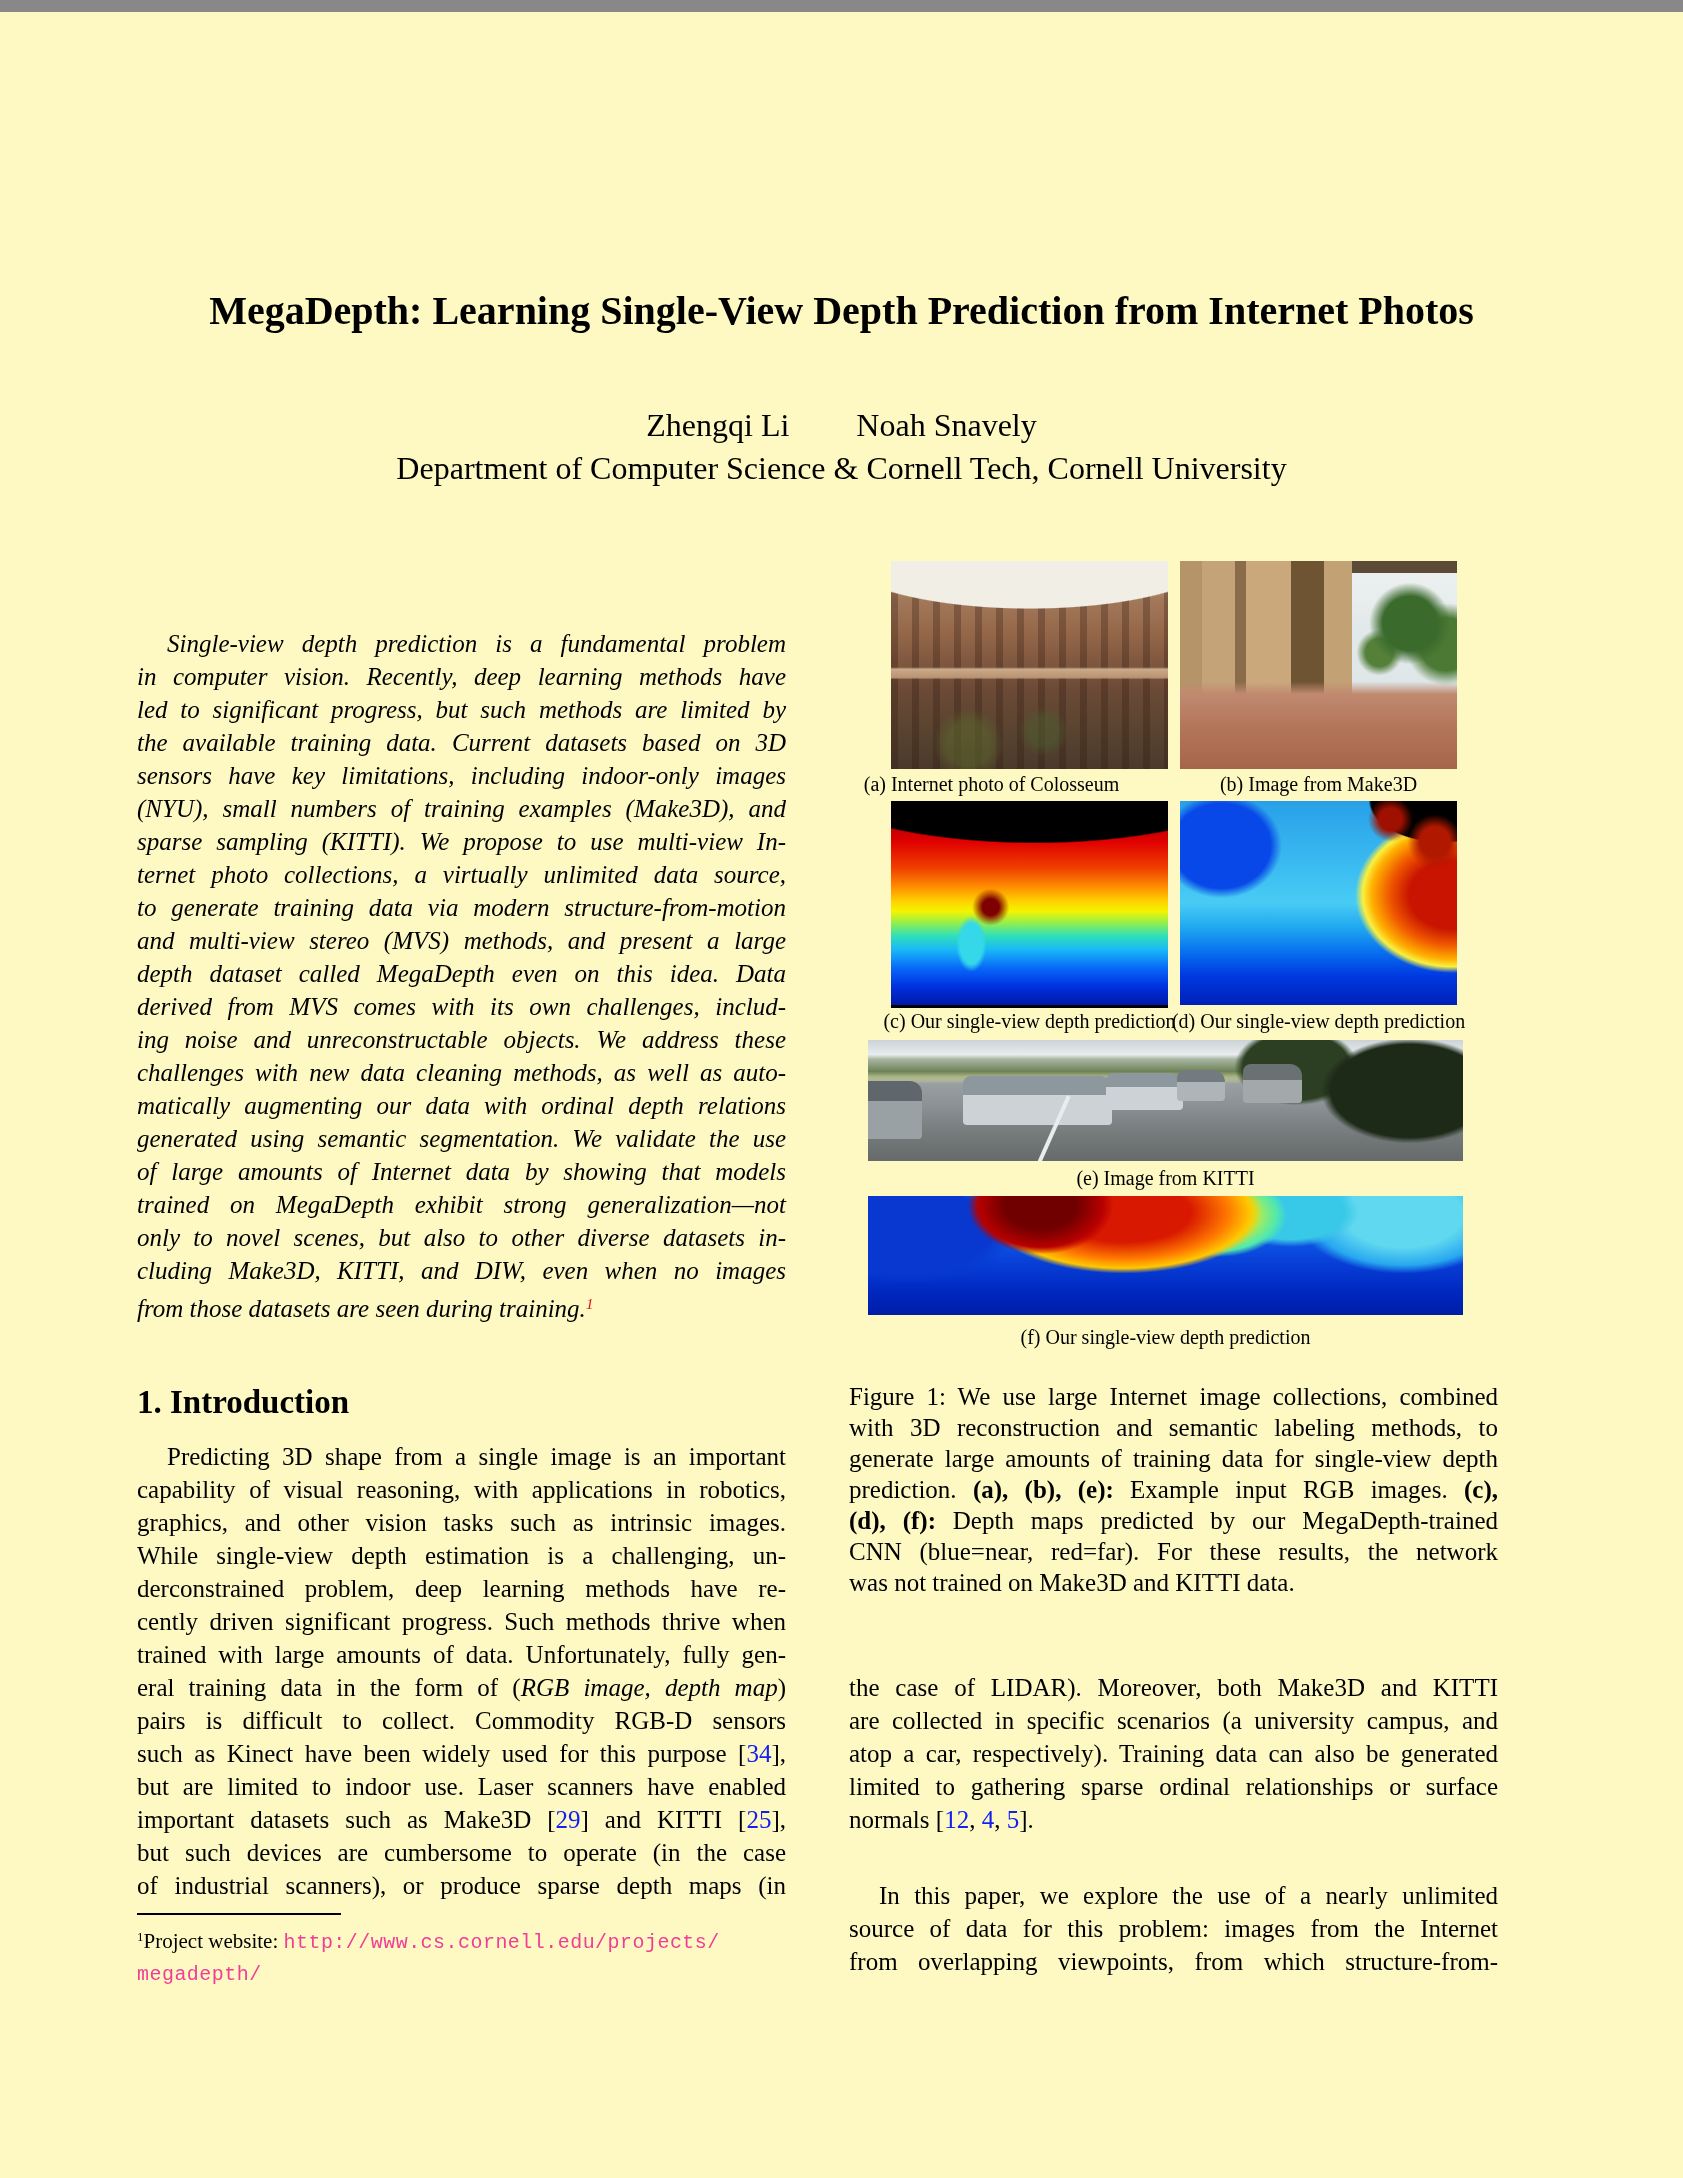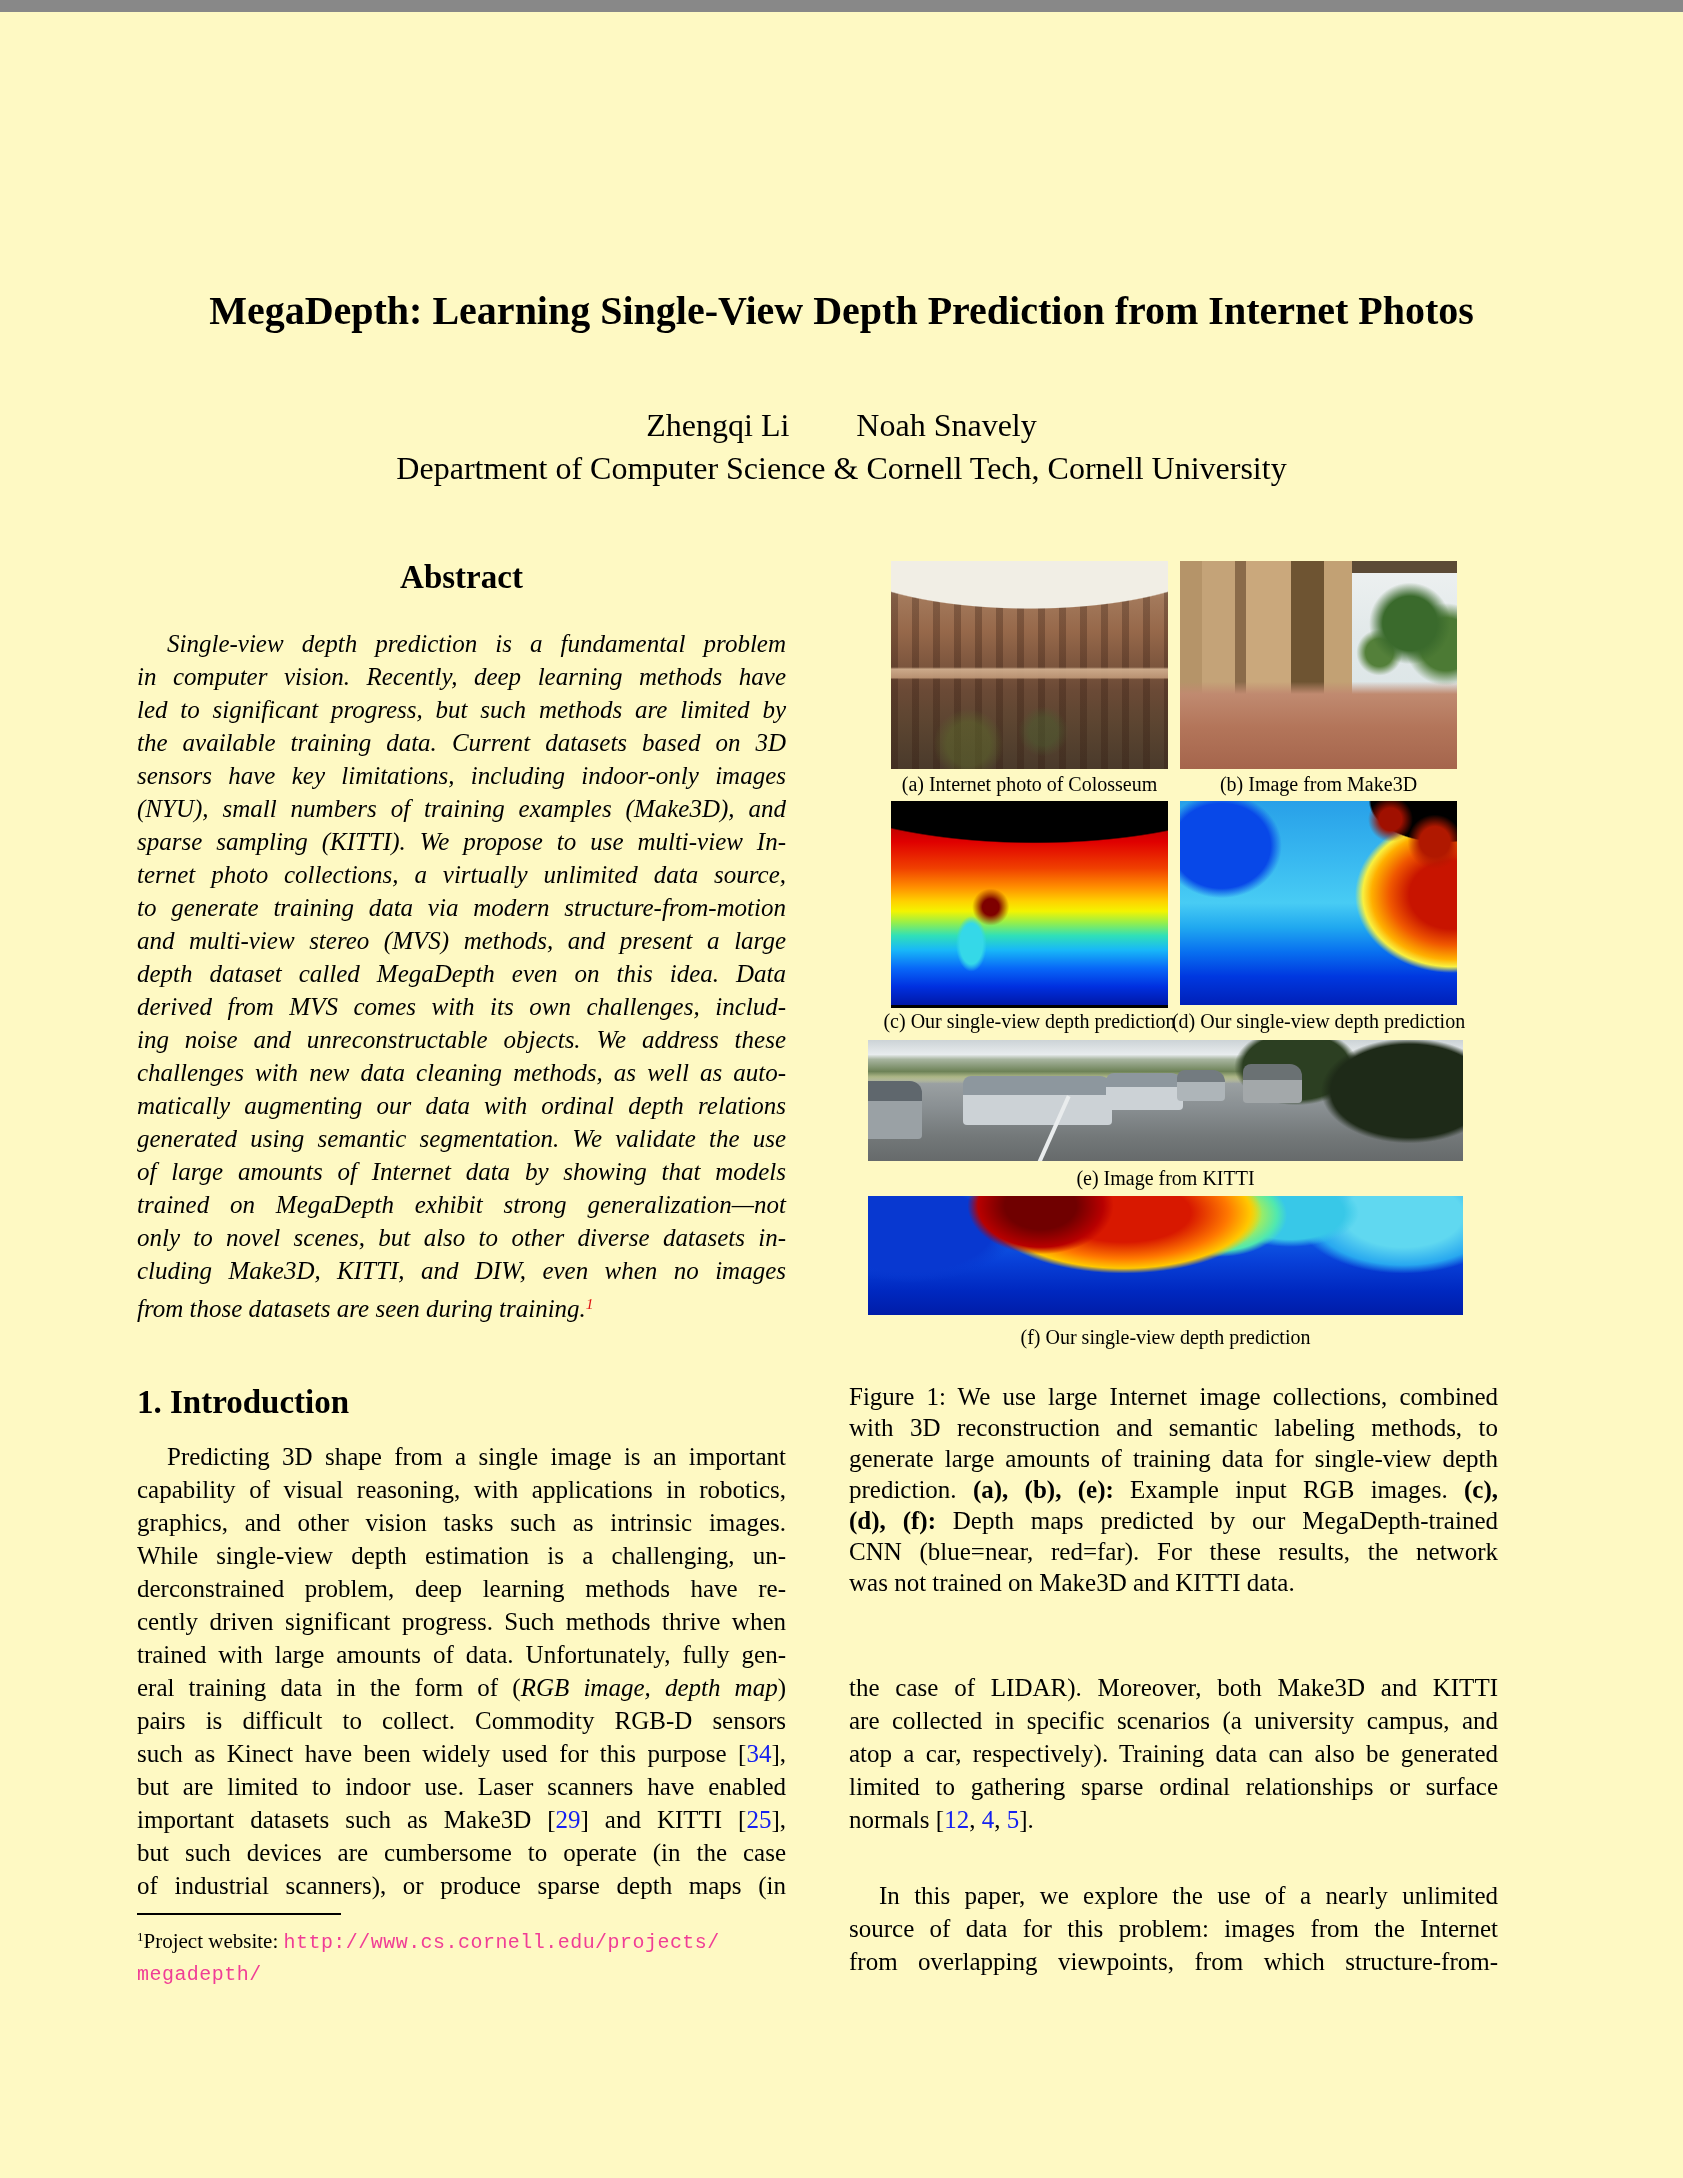--- a/index.html
+++ b/index.html
@@ -108,41 +108,40 @@
   .depth-kitti { left:868px; top:1184px; width:595px; height:119px;
     background:
       radial-gradient(ellipse 15% 50% at 29% 8%, #700000 0 40%, #b80000 70%, rgba(184,0,0,0) 82%),
       radial-gradient(ellipse 25% 55% at 43% 14%, #d81800 0 45%, #ff7800 70%, #ffc800 85%, rgba(255,200,0,0) 93%),
       radial-gradient(ellipse 13% 40% at 59% 16%, #c0ee40 0 45%, #50e8b0 75%, rgba(80,232,176,0) 88%),
       radial-gradient(ellipse 18% 45% at 71% 14%, #38c8e8 0 50%, rgba(56,200,232,0) 64%),
       radial-gradient(ellipse 22% 60% at 90% 16%, #60d8f0 0 45%, #28a8f0 70%, rgba(40,168,240,0) 82%),
       radial-gradient(ellipse 28% 70% at 7% 28%, #0838d0 0 50%, rgba(8,56,208,0) 64%),
       linear-gradient(180deg, #1878e8 0%, #1060e8 30%, #0840d8 55%, #0028c0 80%, #001ca8 100%);
   }
-  .cap-a { left:891px; top:761px; width:277px;text-align:center; }
+  .cap-a { left:853px; top:761px; width:277px;text-align:center; }
   .cap-b { left:1180px; top:761px; width:277px; }
   .cap-c { left:891px; top:998px; width:277px; }
   .cap-d { left:1180px; top:998px; width:277px; }
   .cap-e { left:868px; top:1155px; width:595px; }
   .cap-f { left:868px; top:1314px; width:595px; }
 </style>
 </head>
 <body>
 
 <div class="page">
 
   <h1 class="abs title">MegaDepth: Learning Single-View Depth Prediction from Internet Photos</h1>
 
   <div class="abs authors">
     <span>Zhengqi Li</span>
     <span>Noah Snavely</span>
   </div>
   <div class="abs affiliation">Department of Computer Science &amp; Cornell Tech, Cornell University</div>
 
-  <div class="abs abstract-heading">Abstract</div>
   <div class="abs para abstract-body last-left indent">
       <div class="line">Single-view depth prediction is a fundamental problem</div>
       <div class="line">in computer vision. Recently, deep learning methods have</div>
       <div class="line">led to significant progress, but such methods are limited by</div>
       <div class="line">the available training data. Current datasets based on 3D</div>
       <div class="line">sensors have key limitations, including indoor-only images</div>
       <div class="line">(NYU), small numbers of training examples (Make3D), and</div>
       <div class="line">sparse sampling (KITTI). We propose to use multi-view In-</div>
       <div class="line">ternet photo collections, a virtually unlimited data source,</div>
       <div class="line">to generate training data via modern structure-from-motion</div>

